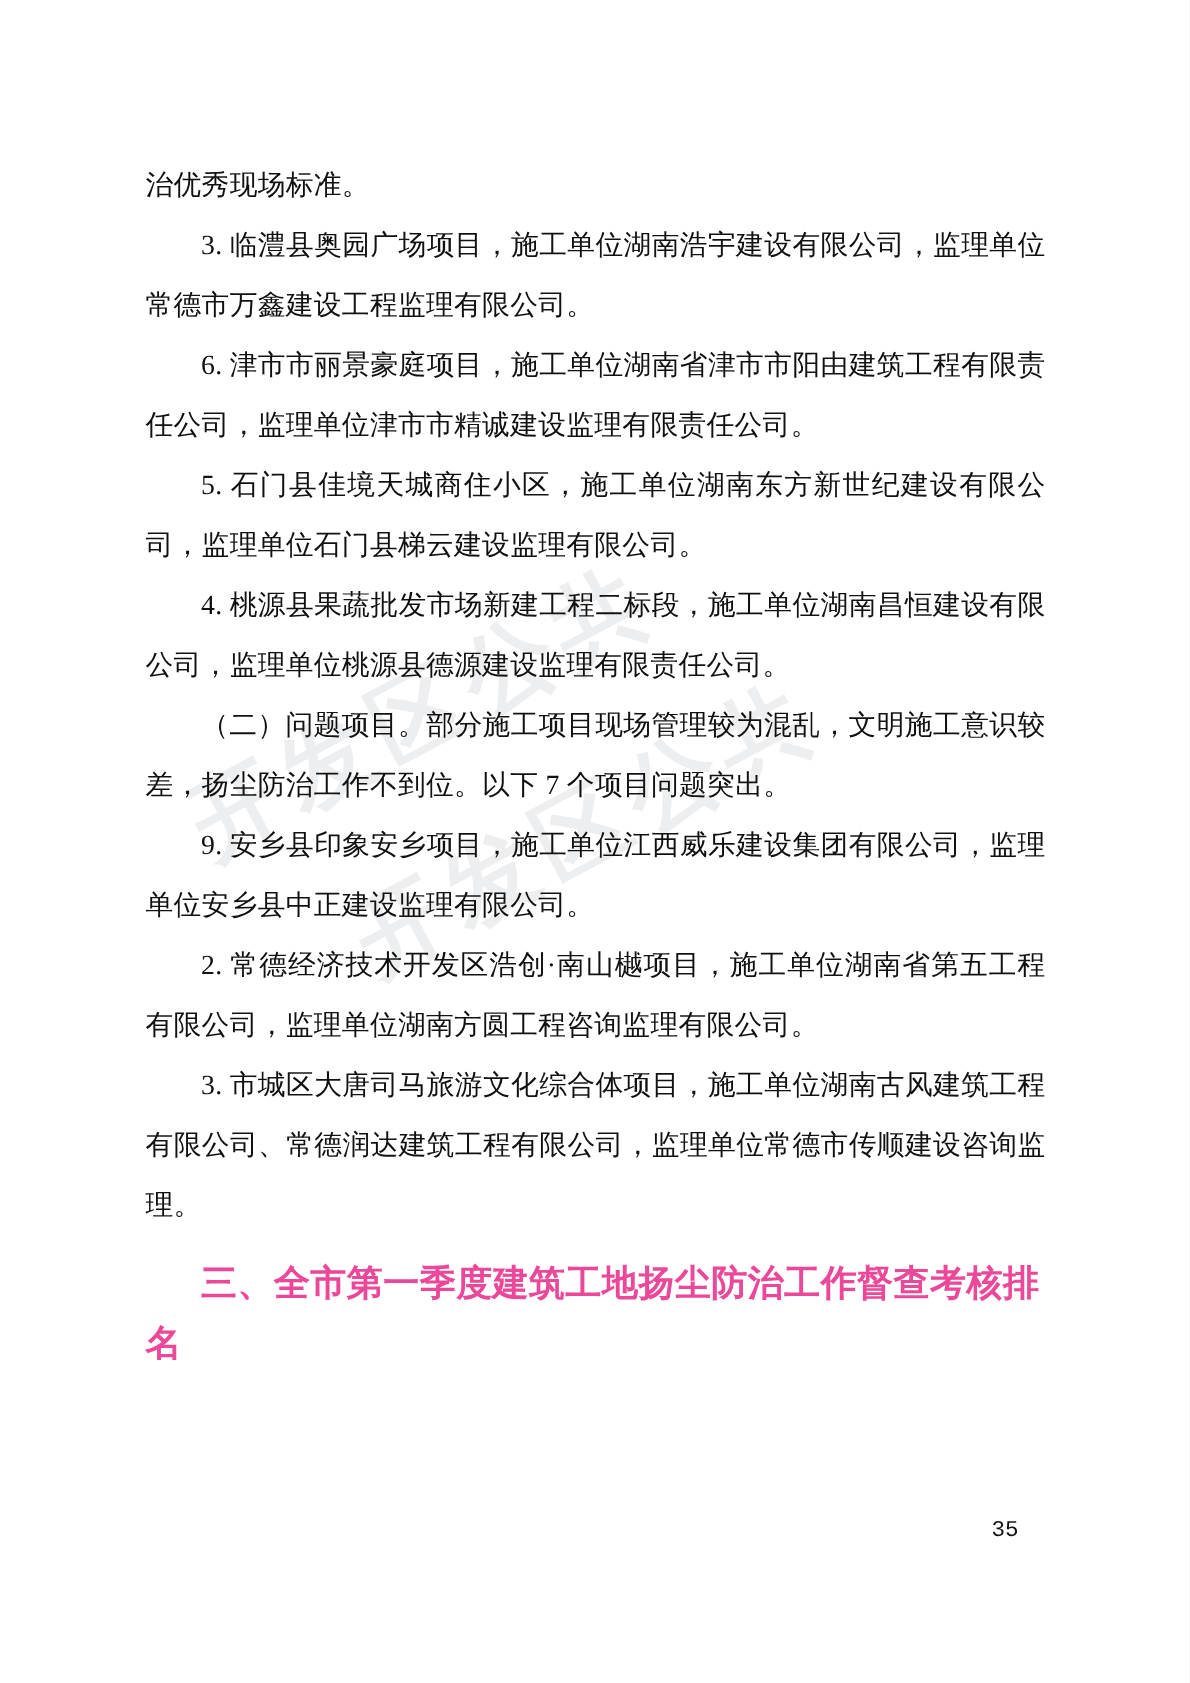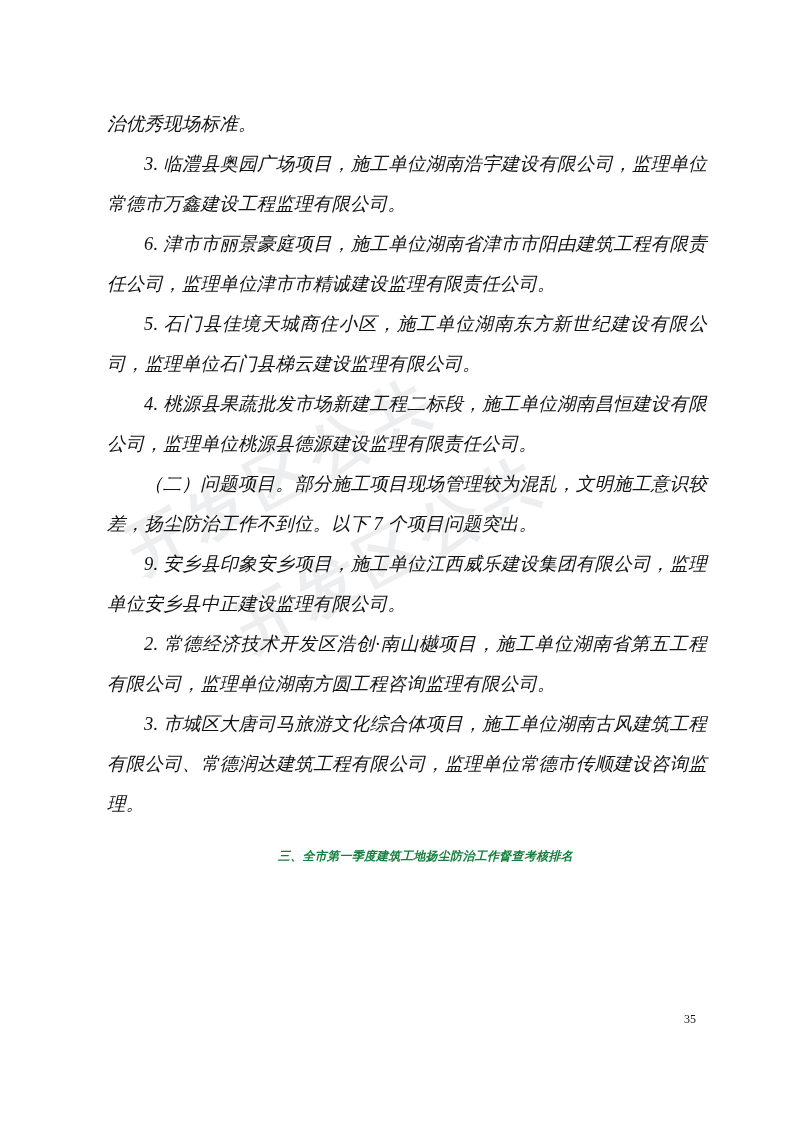--- a/index.html
+++ b/index.html
@@ -13,61 +13,59 @@
   .page {
     position: relative;
     width: 793px;
     height: 1122px;
     background: #ffffff;
     overflow: hidden;
     box-sizing: border-box;
   }
   .content {
     position: absolute;
-    left: 107px;
+    left: 97px;
     top: 104px;
     width: 600px;
-    font-style: italic;
   }
   .para {
     font-family: "Liberation Serif", serif;
     font-size: 18.5px;
     line-height: 40px;
     color: #111111;
     text-align: justify;
     text-justify: inter-ideograph;
     margin: 0;
     letter-spacing: 0.2px;
   }
   .indent {
     text-indent: 37px;
   }
   .noindent {
     text-indent: 0;
   }
   .heading {
     font-family: "Liberation Sans", sans-serif;
     font-weight: bold;
-    font-size: 12px;
+    font-size: 24px;
     line-height: 40px;
-    color: #15803d;
+    color: #ec4899;
     margin: 0;
     text-indent: 37px;
     letter-spacing: 0.3px;
-    text-align: center;
   }
   .spacer-heading {
     height: 12px;
   }
   .page-number {
     position: absolute;
-    right: 97px;
+    right: 114px;
     top: 1012px;
-    font-family: Liberation Serif, serif;
-    font-size: 12px;
+    font-family: Liberation Mono, monospace;
+    font-size: 15px;
     color: #111111;
   }
   .watermark {
     position: absolute;
     left: 150px;
     top: 400px;
     width: 480px;
     height: 260px;
     pointer-events: none;
     user-select: none;

